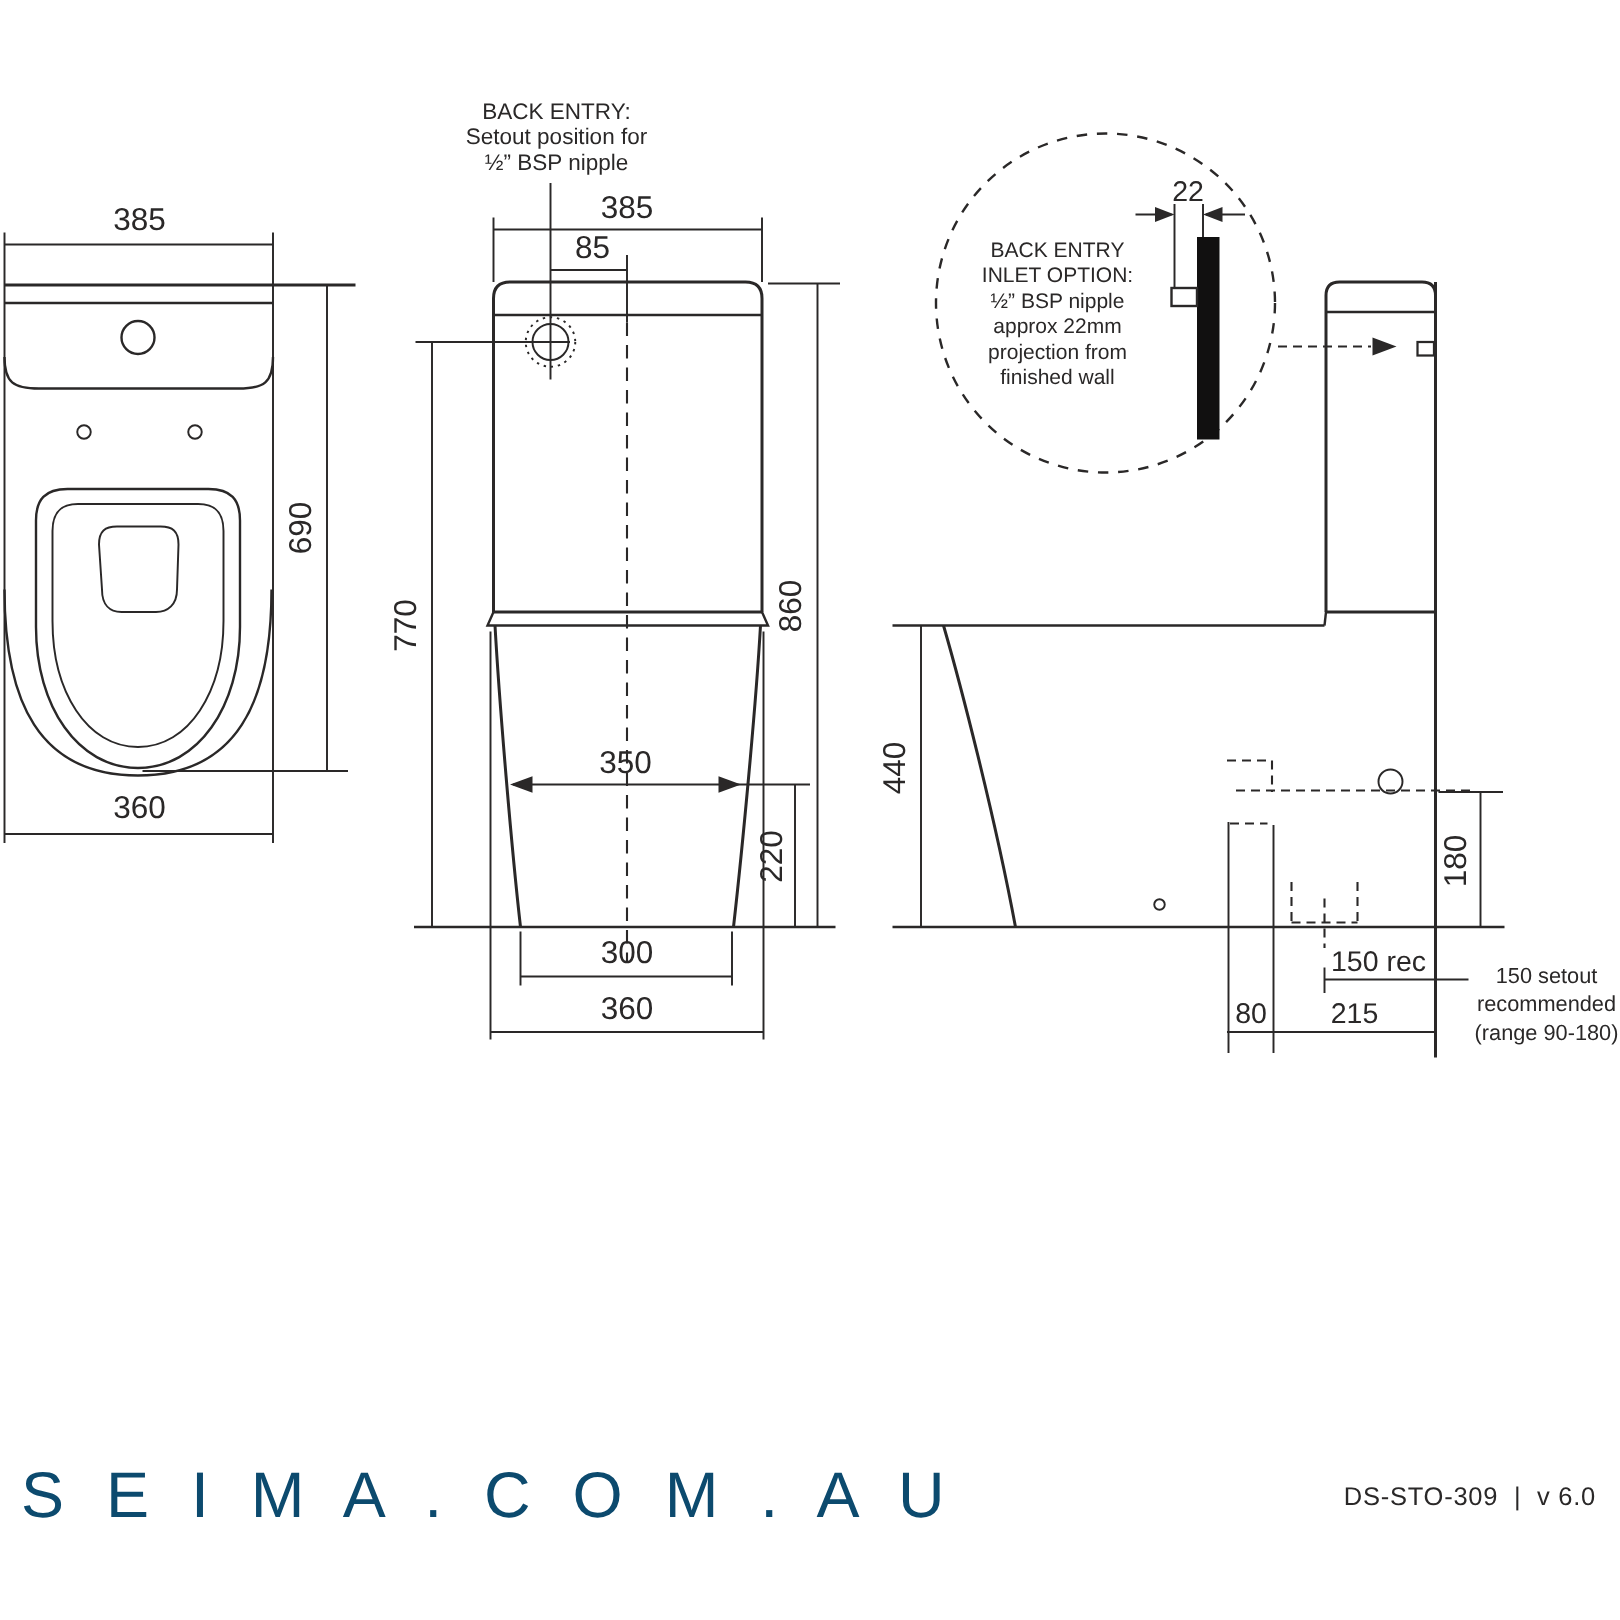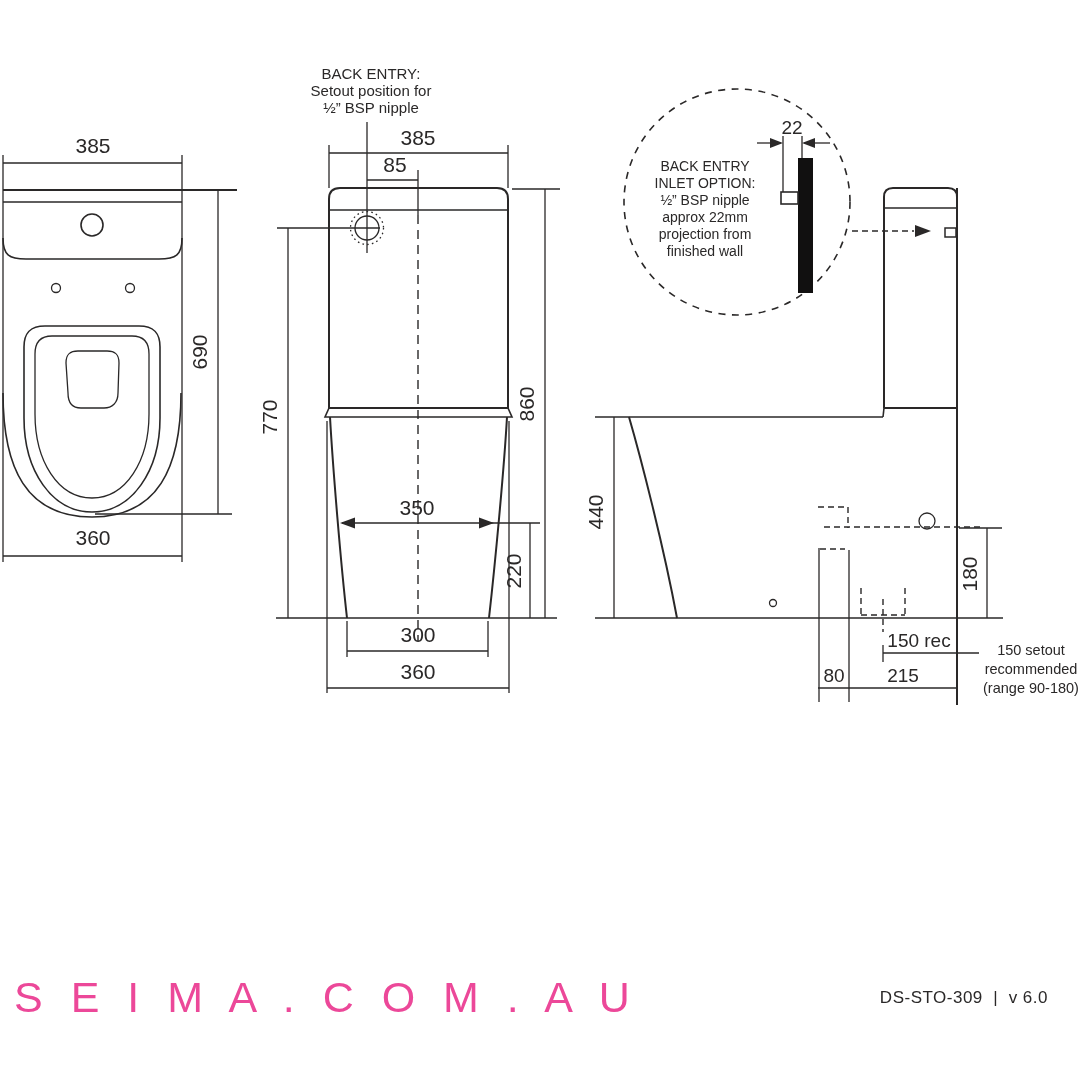--- a/index.html
+++ b/index.html
@@ -12,22 +12,22 @@
   .d{fill:none;stroke:#2a2828;stroke-width:1.4;stroke-dasharray:9,6;}
   .d2{fill:none;stroke:#2a2828;stroke-width:1.4;stroke-dasharray:6,4;}
   .dc{fill:none;stroke:#2a2828;stroke-width:1.6;stroke-dasharray:7,6.5;}
   .dot{fill:none;stroke:#2a2828;stroke-width:1.3;stroke-dasharray:1.6,3.2;}
   .ah{fill:#2a2828;stroke:none;}
   .t{font-size:21px;text-anchor:middle;}
   .t2{font-size:19px;text-anchor:middle;}
   .ts{font-size:15px;text-anchor:middle;}
   .tn{font-size:14px;text-anchor:middle;}
   .tr{font-size:14.5px;text-anchor:middle;}
-  .footer-site{position:absolute;left:14px;top:973px;font-size:43px;letter-spacing:8px;color:#ec4899;font-weight:400;}
-  .footer-doc{position:absolute;right:32px;top:988px;font-size:17px;letter-spacing:0.5px;color:#2a2828;}
+  .footer-site{position:absolute;left:14px;top:973px;font-size:43px;letter-spacing:8px;color:#0c4a6e;font-weight:400;}
+  .footer-doc{position:absolute;right:16px;top:988px;font-size:17px;letter-spacing:0.5px;color:#2a2828;}
 </style>
 </head>
 <body>
 
 <svg width="1080" height="1080" viewBox="0 0 1080 1080">
 
   <g>
 
     <line class="s" x1="3" y1="155" x2="3" y2="562"></line>
     <line class="s" x1="182" y1="155" x2="182" y2="562"></line>

